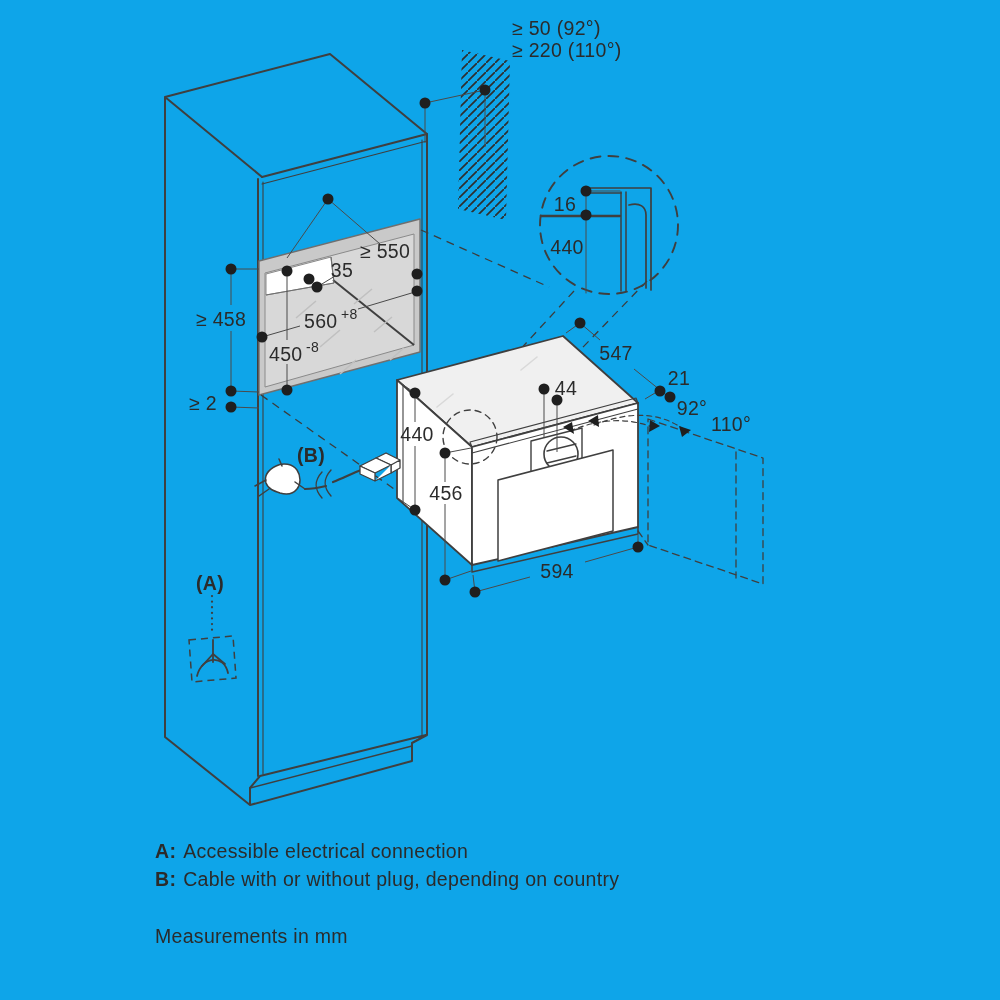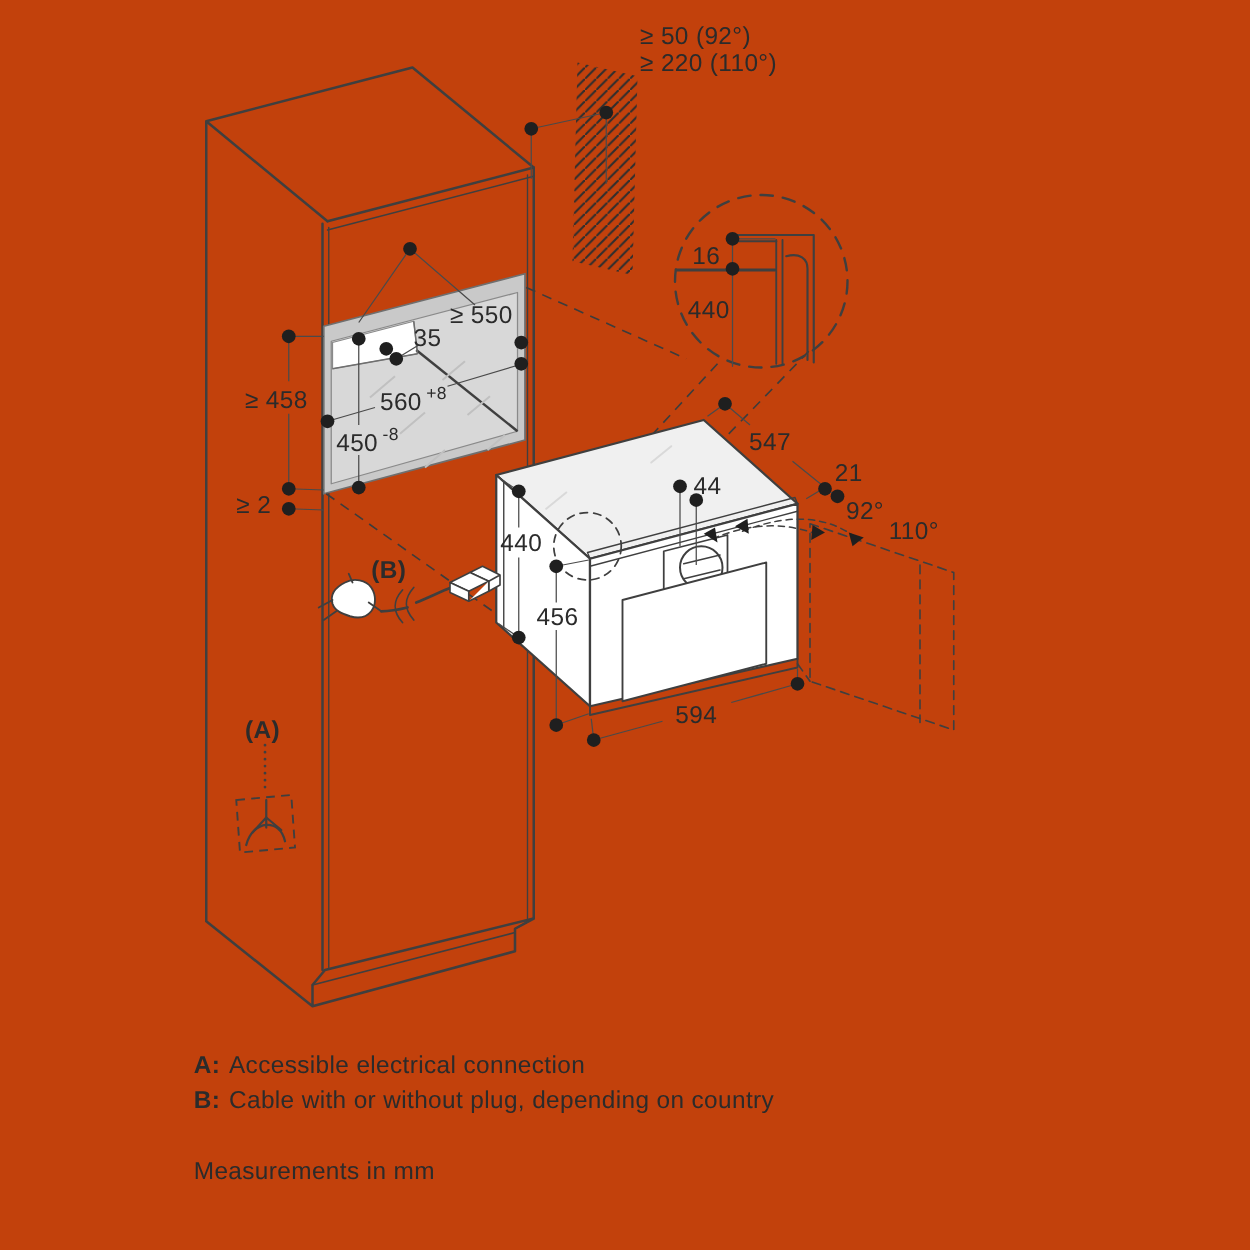--- a/index.html
+++ b/index.html
@@ -1,16 +1,16 @@
 <!DOCTYPE html>
 <html><head>
 <meta charset="utf-8">
 <style>
   html,body{margin:0;padding:0;background:#ffffff;}
-  .page{position:relative;width:1000px;height:1000px;background:#c2410c;overflow:hidden;
+  .page{position:relative;width:1000px;height:1000px;background:#0ea5e9;overflow:hidden;
         font-family:"Liberation Sans",sans-serif;}
   svg{position:absolute;left:0;top:0;}
   text{fill:#2b2b2b;font-family:"Liberation Sans",sans-serif;letter-spacing:0.3px;}
   .dim{font-size:19.5px;}
   .sup{font-size:14px;}
   .bold{font-weight:bold;}
   .note{font-size:19.5px;}
 </style>
 </head>
 <body>

